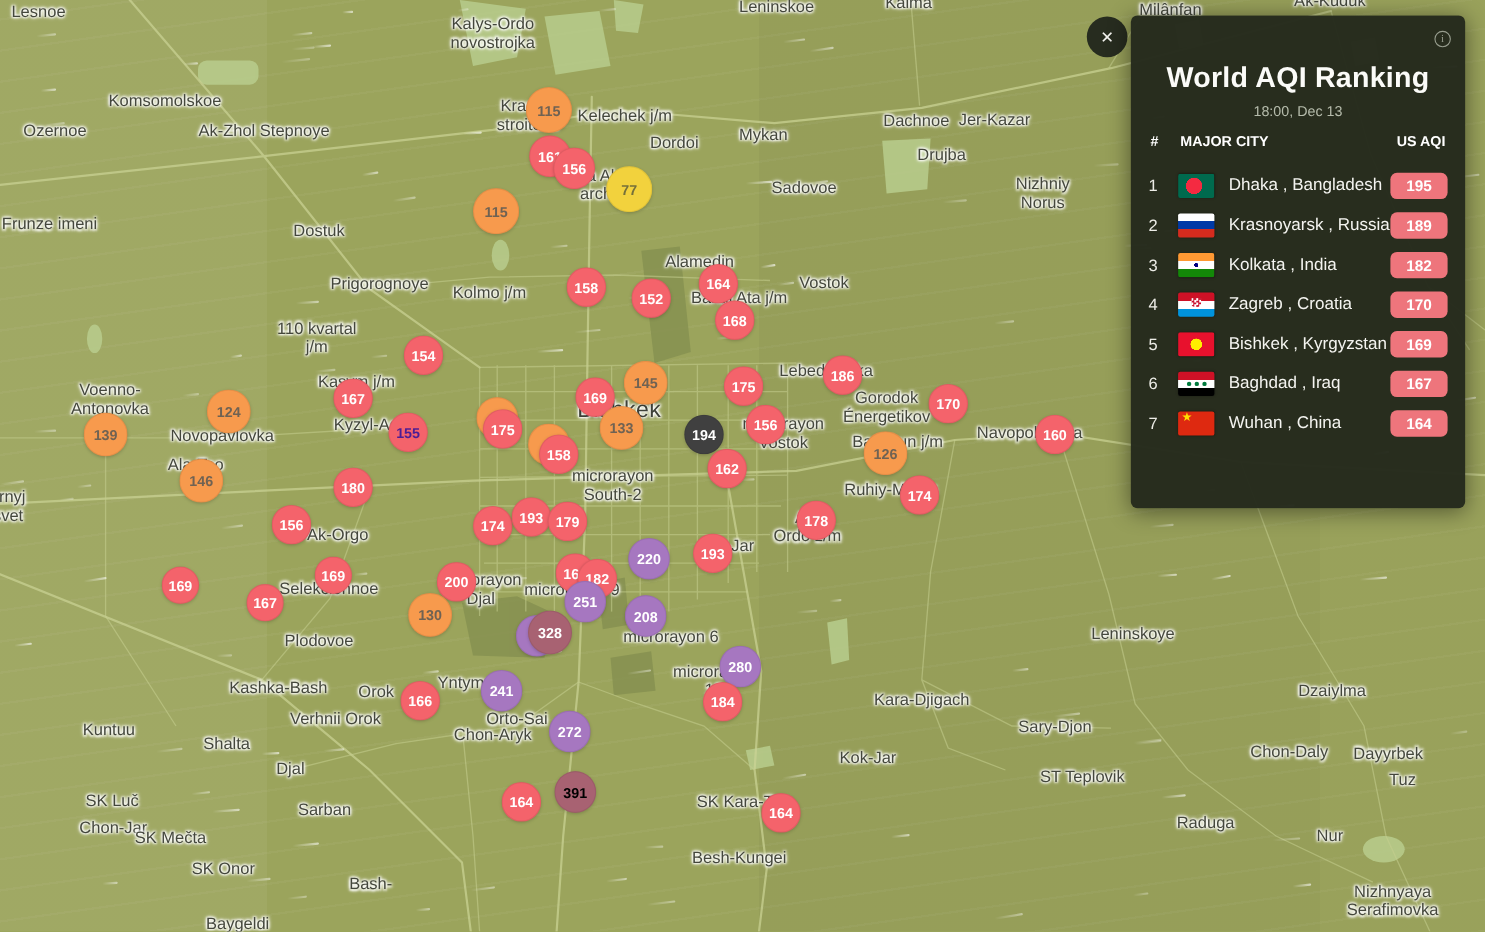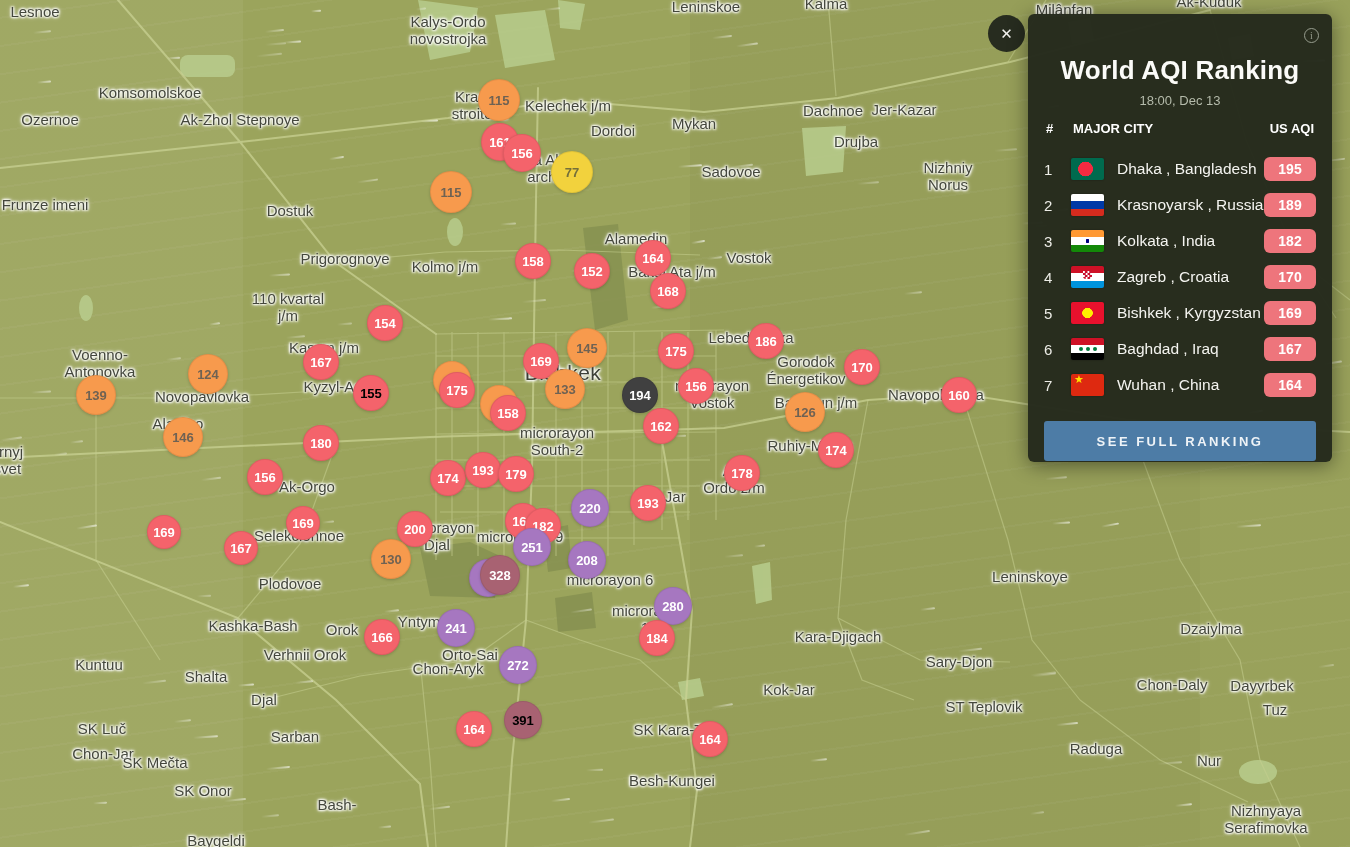--- a/index.html
+++ b/index.html
@@ -357,21 +357,21 @@
       <div class="marker" style="left: 451px; top: 192px; height: 42px; width: 42px; background: rgb(247, 154, 77); color: rgb(111, 98, 83);">115</div>
       <div class="marker" style="left: 533px; top: 261px; height: 36px; width: 36px; background: rgb(244, 99, 107); color: rgb(255, 255, 255);">158</div>
       <div class="marker" style="left: 592px; top: 271px; height: 36px; width: 36px; background: rgb(244, 99, 107); color: rgb(255, 255, 255);">152</div>
       <div class="marker" style="left: 653px; top: 258px; height: 36px; width: 36px; background: rgb(244, 99, 107); color: rgb(255, 255, 255);">164</div>
       <div class="marker" style="left: 668px; top: 291px; height: 36px; width: 36px; background: rgb(244, 99, 107); color: rgb(255, 255, 255);">168</div>
       <div class="marker" style="left: 766px; top: 341px; height: 36px; width: 36px; background: rgb(244, 99, 107); color: rgb(255, 255, 255);">186</div>
       <div class="marker" style="left: 385px; top: 323px; height: 36px; width: 36px; background: rgb(244, 99, 107); color: rgb(255, 255, 255);">154</div>
       <div class="marker" style="left: 321px; top: 362px; height: 36px; width: 36px; background: rgb(244, 99, 107); color: rgb(255, 255, 255);">167</div>
       <div class="marker" style="left: 208px; top: 374px; height: 40px; width: 40px; background: rgb(247, 154, 77); color: rgb(111, 98, 83);">124</div>
       <div class="marker" style="left: 96px; top: 395px; height: 40px; width: 40px; background: rgb(247, 154, 77); color: rgb(111, 98, 83);">139</div>
-      <div class="marker" style="left: 371px; top: 393px; height: 36px; width: 36px; background: rgb(244, 99, 107); color: #000000;">155</div>
+      <div class="marker" style="left: 371px; top: 393px; height: 36px; width: 36px; background: rgb(244, 99, 107); color: #4c1d95;">155</div>
       <div class="marker" style="left: 183px; top: 437px; height: 40px; width: 40px; background: rgb(247, 154, 77); color: rgb(111, 98, 83);">146</div>
       <div class="marker" style="left: 321px; top: 443px; height: 36px; width: 36px; background: rgb(244, 99, 107); color: rgb(255, 255, 255);">180</div>
       <div class="marker" style="left: 265px; top: 477px; height: 36px; width: 36px; background: rgb(244, 99, 107); color: rgb(255, 255, 255);">156</div>
       <div class="marker" style="left: 303px; top: 523px; height: 34px; width: 34px; background: rgb(244, 99, 107); color: rgb(255, 255, 255);">169</div>
       <div class="marker" style="left: 164px; top: 532px; height: 34px; width: 34px; background: rgb(244, 99, 107); color: rgb(255, 255, 255);">169</div>
       <div class="marker" style="left: 241px; top: 548px; height: 34px; width: 34px; background: rgb(244, 99, 107); color: rgb(255, 255, 255);">167</div>
       <div class="marker" style="left: 587px; top: 348px; height: 40px; width: 40px; background: rgb(247, 154, 77); color: rgb(111, 98, 83);">145</div>
       <div class="marker" style="left: 541px; top: 361px; height: 36px; width: 36px; background: rgb(244, 99, 107); color: rgb(255, 255, 255);">169</div>
       <div class="marker" style="left: 676px; top: 351px; height: 36px; width: 36px; background: rgb(244, 99, 107); color: rgb(255, 255, 255);">175</div>
       <div class="marker" style="left: 565px; top: 389px; height: 40px; width: 40px; background: rgb(247, 154, 77); color: rgb(111, 98, 83);">133</div>
@@ -461,15 +461,14 @@
           <span class="rank-city">Baghdad , Iraq</span>
           <span class="aqi-badge" style="background: rgb(238, 117, 124);">167</span>
         </div>
         <div class="rank-row">
           <span class="rank-num">7</span>
           <span class="flag flag-china"></span>
           <span class="rank-city">Wuhan , China</span>
           <span class="aqi-badge" style="background: rgb(238, 117, 124);">164</span>
         </div>
       </div>
-    <button id="see-full" style="background: rgb(77, 124, 166);">SEE FULL RANKING</button>
   </div>
 </div>
 
 </body></html>

